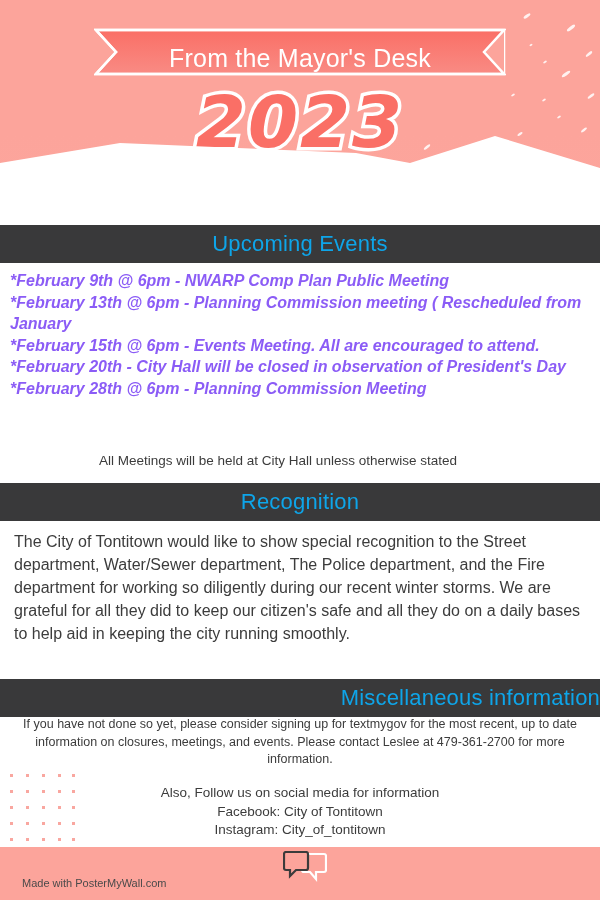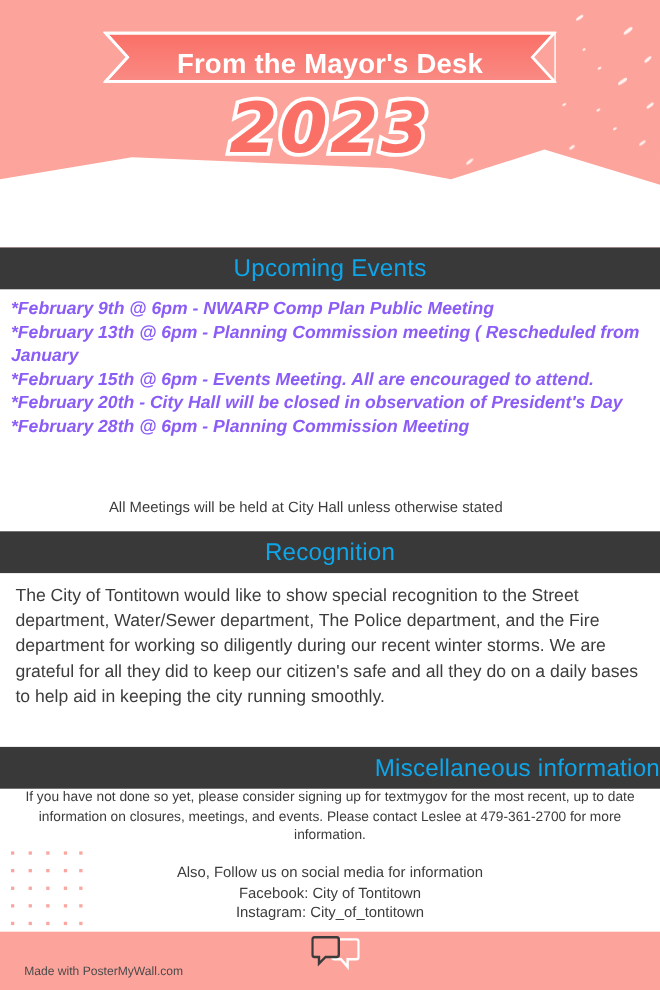--- a/index.html
+++ b/index.html
@@ -21,28 +21,28 @@
   .confetti{position:absolute;left:0;top:0;width:600px;height:225px;pointer-events:none;}
   .mountains{position:absolute;left:0;top:0;width:600px;height:225px;}
 
   .ribbon{
     position:absolute;left:94px;top:28px;width:412px;height:48px;
   }
   .ribbon-svg{position:absolute;left:0;top:0;}
   .ribbon-title{
     position:absolute;left:0;top:0;width:412px;height:60px;
     display:flex;align-items:center;justify-content:center;
-    color:#ffffff;font-size:25px;font-weight:bold;
+    color:#ffffff;font-size:25px;font-weight:normal;
     letter-spacing:.2px;
     z-index:3;
   }
   .year{
     position:absolute;left:0;top:80px;width:600px;
     text-align:center;
-    font-size:63px;font-weight:bold;font-style:italic;
+    font-size:72px;font-weight:bold;font-style:italic;
     color:#fa6f66;
     letter-spacing:2px;
     -webkit-text-stroke:7px #ffffff;
     paint-order:stroke fill;
     font-family:"DejaVu Sans", sans-serif;
   }
 
   
   .bar{
     position:absolute;left:0;width:600px;height:38px;

